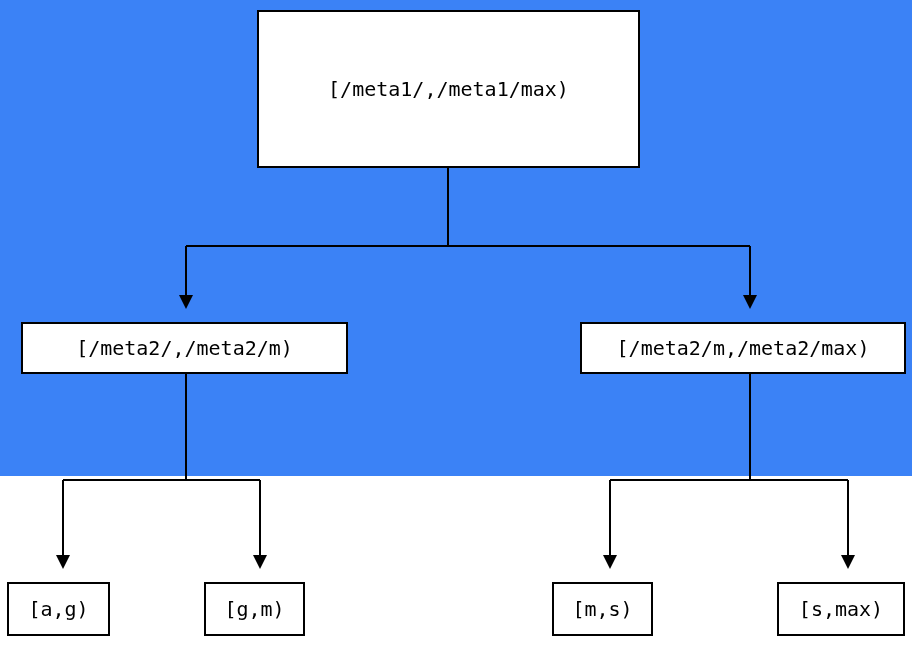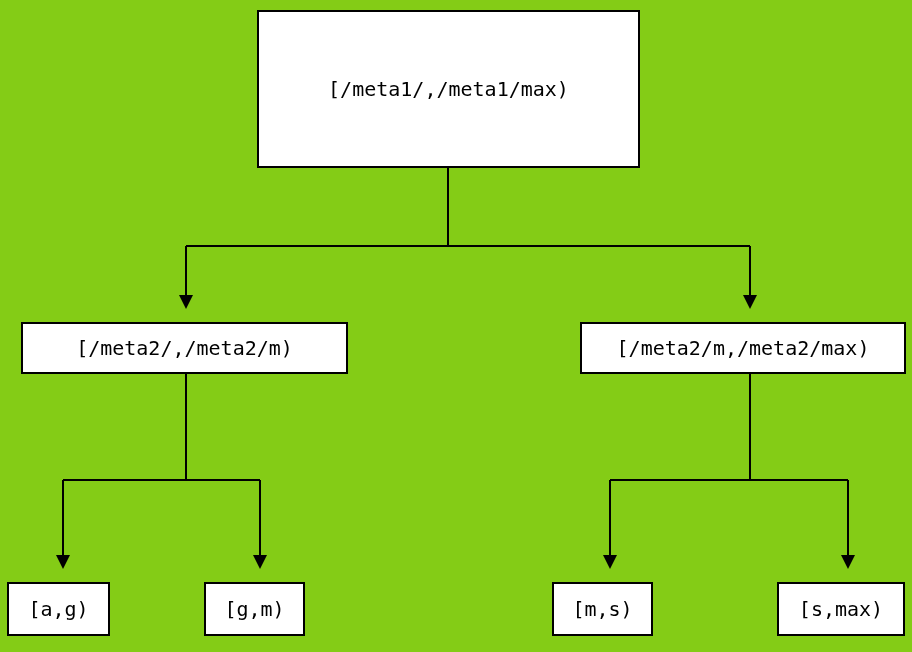--- a/index.html
+++ b/index.html
@@ -10,22 +10,22 @@
   }
   body {
     width: 912px;
     height: 652px;
     overflow: hidden;
     font-family: "DejaVu Sans Mono", "Liberation Mono", monospace;
   }
   #diagram-root {
     position: relative;
     width: 912px;
-    height: 652px;
-    background: #84cc16;
+    height: 476px;
+    background: #3b82f6;
     text-align: center;
   }
   svg#tree-svg {
     display: block;
     width: 912px;
     height: 652px;
   }
   .node-box {
     fill: #ffffff;
     stroke: #000000;

